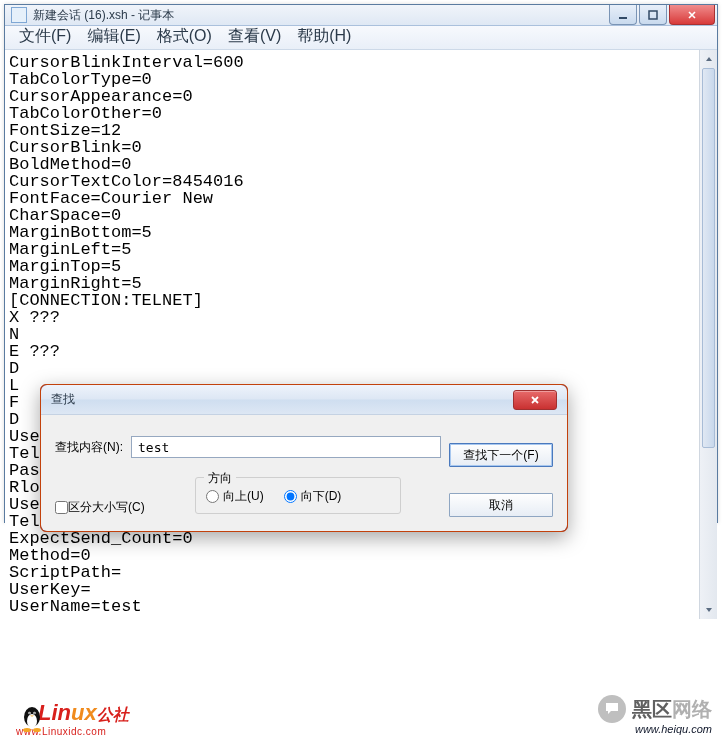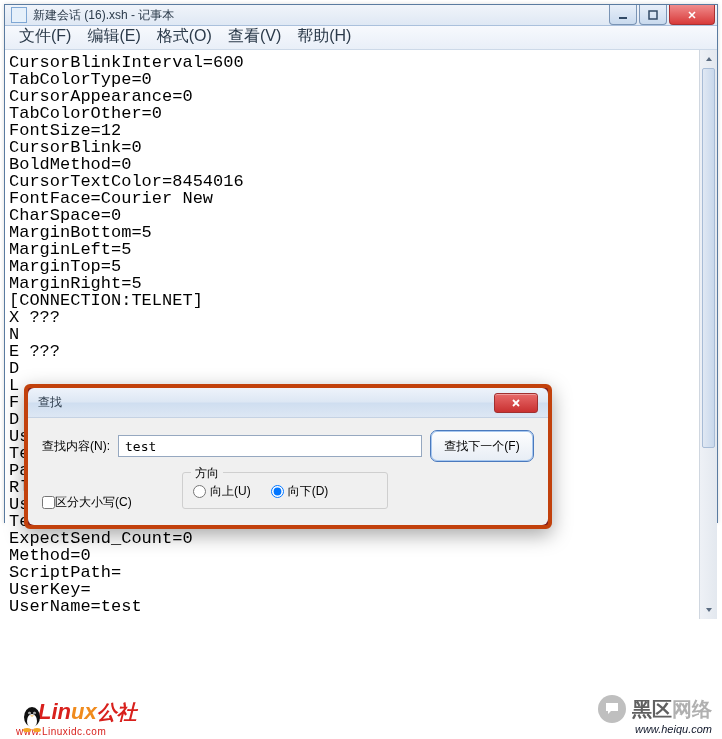--- a/index.html
+++ b/index.html
@@ -22,29 +22,29 @@
 
 .content { flex: 1; background: #fff; position: relative; display: flex; }
 .text-area { flex: 1; padding: 4px 6px 4px 4px; font-family: "SimSun","NSimSun","Courier New",monospace; font-size: 17px; line-height: 17px; white-space: pre; color: #000; overflow: hidden; }
 
 .scrollbar { width: 18px; background: linear-gradient(to right,#eef1f6,#e3e8ef); border-left: 1px solid #d0d7e0; display: flex; flex-direction: column; }
 .scrollbar .arrow { height: 18px; display: flex; align-items: center; justify-content: center; color: #5a6b80; }
 .scrollbar .track { flex: 1; position: relative; }
 .scrollbar .thumb { position: absolute; left: 2px; right: 2px; top: 0; height: 380px; background: linear-gradient(to right,#e0e8f3,#c8d8ec); border: 1px solid #a8bcd6; border-radius: 2px; }
 
 
-.dialog { position: absolute; left: 24px; top: 384px; width: 528px; border: 4px solid #c2410c; background: #7f1d1d; box-shadow: 0 6px 20px rgba(0,0,0,.35); border-radius: 6px; }
+.dialog { position: absolute; left: 40px; top: 384px; width: 528px; border: 1px solid #c2410c; background: #7f1d1d; box-shadow: 0 6px 20px rgba(0,0,0,.35); border-radius: 6px; }
 .dlg-title { height: 30px; background: linear-gradient(to bottom,#eef3fb,#dde7f4 48%,#cfdef0 52%,#dde7f4); display: flex; align-items: center; padding: 0 10px; font-size: 12px; color: #2b3a4a; border-bottom: 1px solid #c5d2e3; border-radius: 6px 6px 0 0; }
 .dlg-close { margin-left: auto; width: 44px; height: 20px; background: linear-gradient(#e76a6a,#c93131); border: 1px solid #a03030; border-radius: 3px; color: #fff; display: flex; align-items: center; justify-content: center; font-weight: bold; box-shadow: inset 0 1px 0 rgba(255,255,255,.35); }
 .dlg-body { padding: 12px 14px 14px 14px; background: #f0f0f0; border-radius: 0 0 6px 6px; }
 
 .row1 { display: flex; align-items: center; gap: 8px; margin-bottom: 10px; }
 .field-label { font-size: 12px; color: #000; white-space: nowrap; text-align: right; }
 .find-input { flex: 1; height: 22px; border: 1px solid #96a8c0; padding: 2px 6px; font-size: 13px; font-family: "SimSun",monospace; background: #fff; }
-.dlg-btn { width: 104px; height: 32px; font-size: 12px; background: linear-gradient(#fefefe,#e7edf5); border: 1px solid #8fa6c2; border-radius: 7px; cursor: default; }
+.dlg-btn { width: 104px; height: 24px; font-size: 12px; background: linear-gradient(#fefefe,#e7edf5); border: 1px solid #8fa6c2; border-radius: 1px; cursor: default; margin-top: 16px; }
 .dlg-btn.default { border-color: #4a79bd; box-shadow: 0 0 0 1px #a7c7ef inset; }
 
 .row2 { display: flex; align-items: flex-start; gap: 12px; }
 .left-col { width: 128px; padding-top: 22px; }
 .fieldset { border: 1px solid #cfcfcf; border-radius: 3px; padding: 6px 10px 8px 10px; position: relative; width: 206px; }
 .fieldset .legend { position: absolute; top: -8px; left: 8px; background: #f0f0f0; padding: 0 4px; font-size: 12px; }
 .radios { display: flex; gap: 20px; align-items: center; font-size: 12px; padding-top: 4px; }
 .radio-wrap { display: flex; align-items: center; gap: 4px; }
 input[type=radio] { width: 13px; height: 13px; }
 input[type=checkbox] { width: 13px; height: 13px; }
@@ -179,38 +179,41 @@
           <label class="radio-wrap">
             <input type="radio" name="dir" style="">
             <span>向上(U)</span>
           </label>
           <label class="radio-wrap">
             <input type="radio" name="dir" checked="" style="">
             <span>向下(D)</span>
           </label>
         </div>
       </div>
+      <div class="right-col">
+        <button class="dlg-btn">取消</button>
+      </div>
     </div>
   </div>
 </div>
 
 <div class="wm wm1">
   <svg class="penguin" viewBox="0 0 24 28">
     <ellipse cx="12" cy="12" rx="8" ry="10" fill="#111"></ellipse>
     <ellipse cx="12" cy="16" rx="5" ry="7" fill="#fff"></ellipse>
     <circle cx="9.5" cy="8" r="1.2" fill="#fff"></circle>
       <circle cx="14.5" cy="8" r="1.2" fill="#fff"></circle>
     <circle cx="9.5" cy="8" r=".5" fill="#000"></circle>
       <circle cx="14.5" cy="8" r=".5" fill="#000"></circle>
     <path d="M10 10.5q2 2 4 0z" fill="#f5a623"></path>
     <ellipse cx="7" cy="25" rx="4" ry="2" fill="#f5a623"></ellipse>
       <ellipse cx="17" cy="25" rx="4" ry="2" fill="#f5a623"></ellipse>
   </svg>
   <span style="margin-left:22px;">
-    <span class="red">Lin</span><span class="orange">ux</span><span class="red" style="font-size:20px;">公社</span>
+    <span class="red">Lin</span><span class="orange">ux</span><span class="red" style="font-size:16px;">公社</span>
     <span class="sub">www.Linuxidc.com</span>
   </span>
 </div>
 
 <div class="wm wm2">
   <div class="top">
     <span class="bubble">
       <svg viewBox="0 0 18 18">
           <path d="M3 3h12v8H8l-3 3v-3H3z" fill="#fff"></path>
         </svg>

